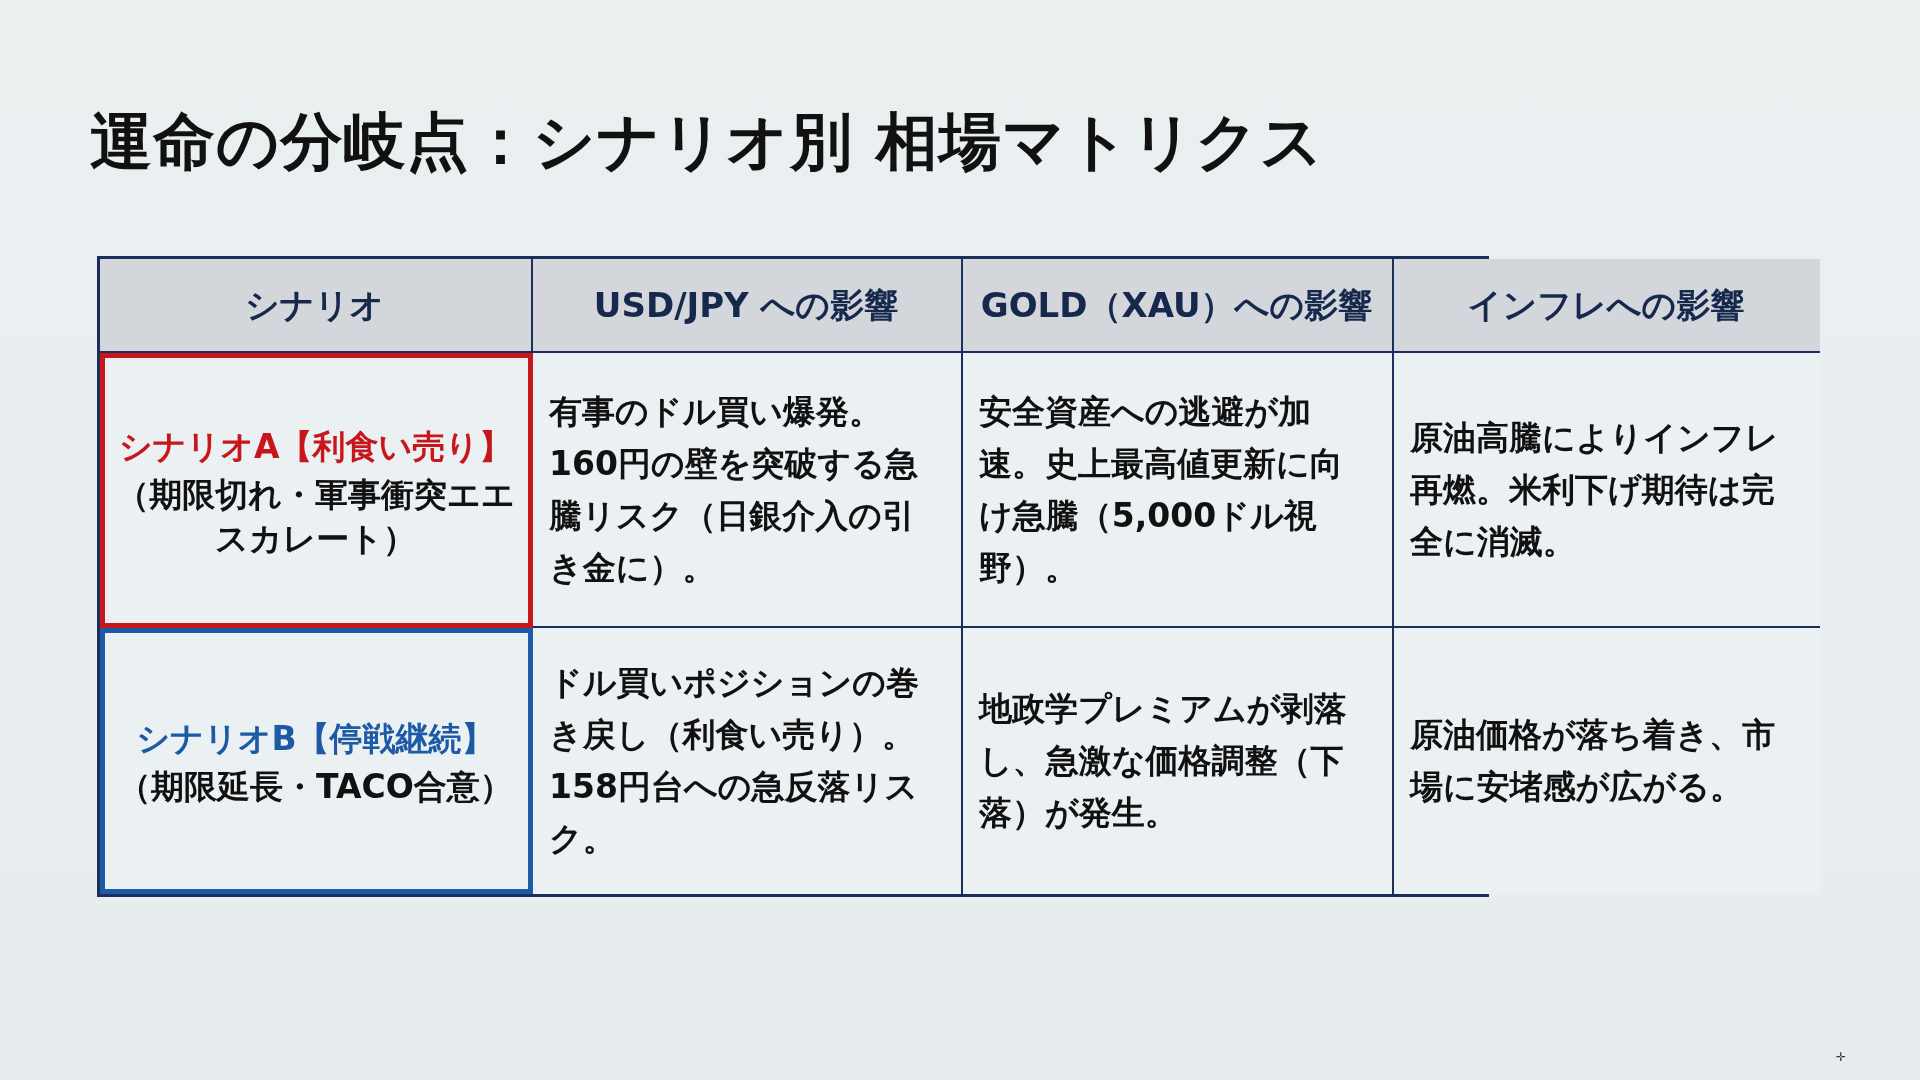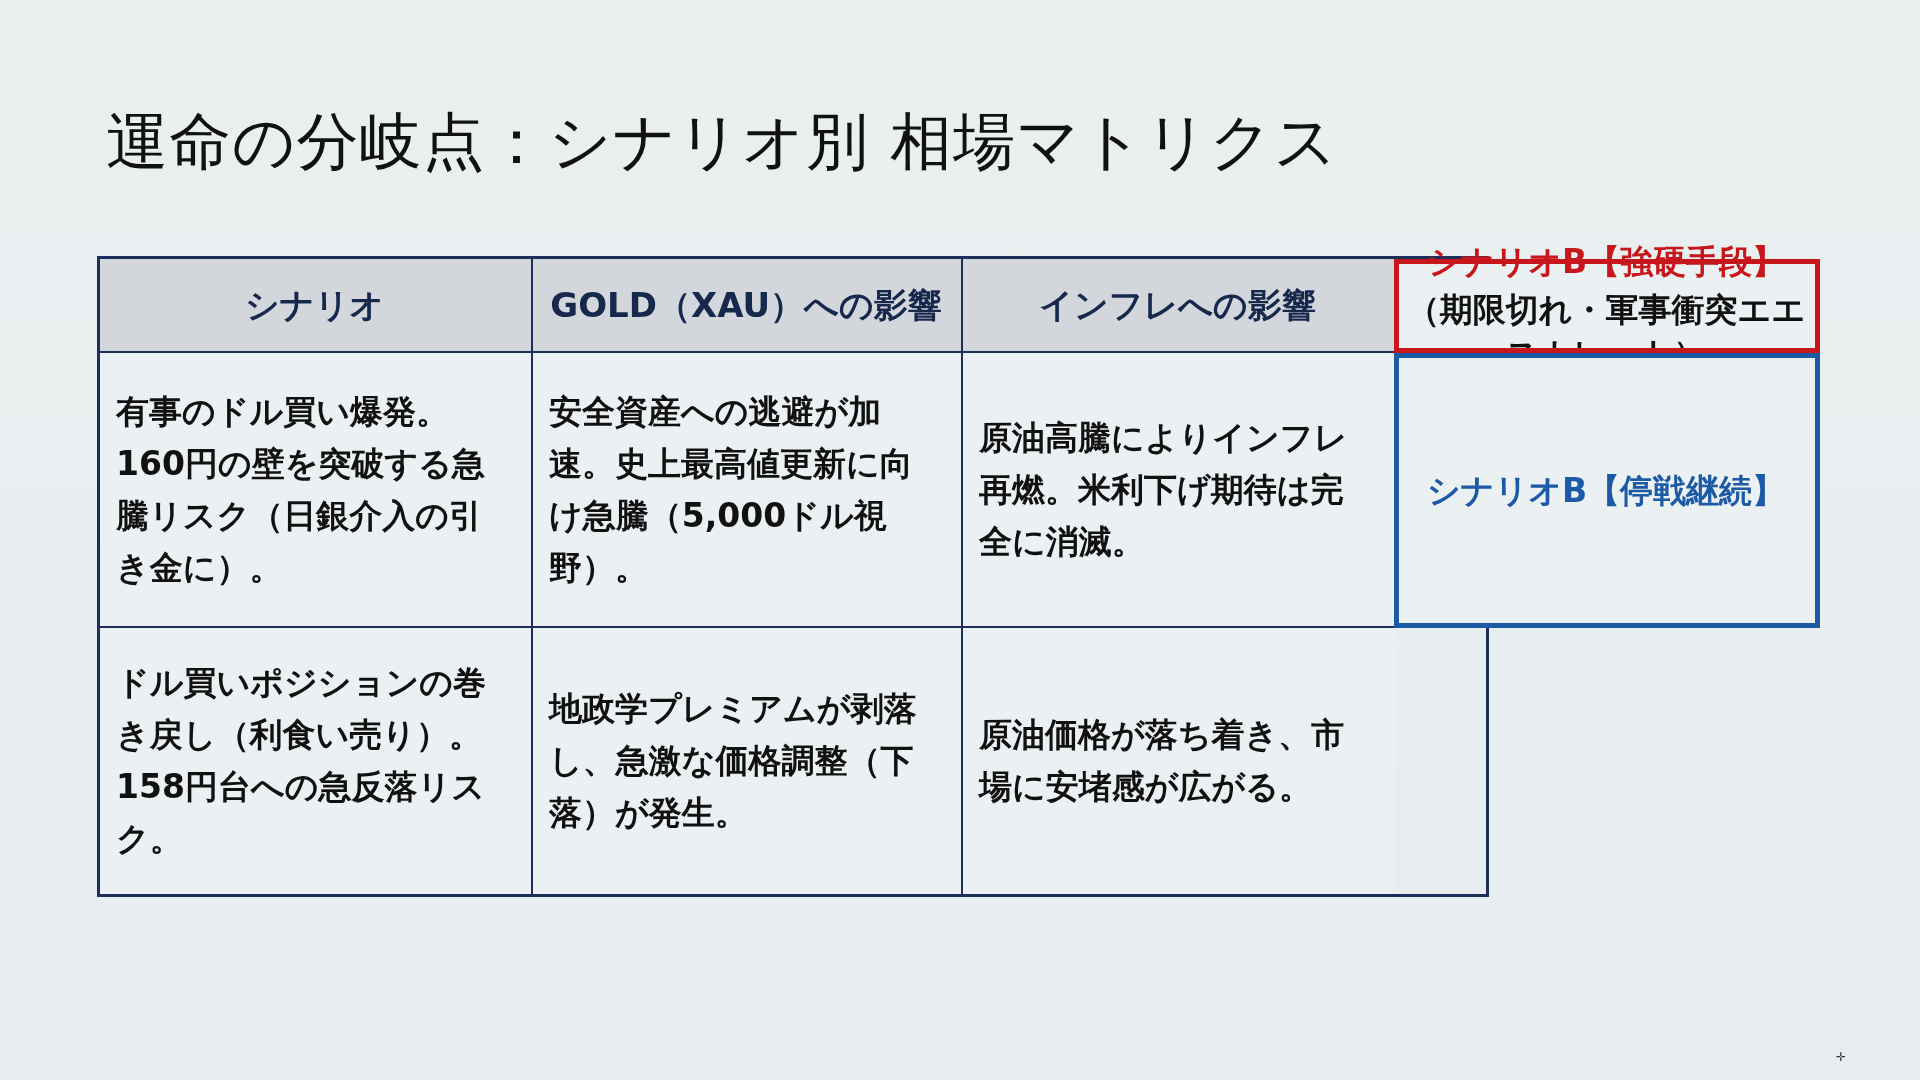--- a/index.html
+++ b/index.html
@@ -12,24 +12,24 @@
       font-family: "DejaVu Sans", "Liberation Sans", sans-serif;
     }
     .slide {
       position: relative;
       width: 1920px;
       height: 1080px;
       background: linear-gradient(180deg, #eaeff0 0%, #e7ecee 100%);
     }
     .title {
       position: absolute;
-      left: 106px;
+      left: 90px;
       top: 100px;
       font-size: 62px;
-      font-weight: 400;
+      font-weight: 700;
       color: #111;
       letter-spacing: 1px;
       white-space: nowrap;
     }
     .matrix {
       position: absolute;
       left: 97px;
       top: 256px;
       width: 1392px;
       height: 641px;
@@ -103,39 +103,41 @@
   </style>
 </head>
 <body>
 
 <div class="slide">
   <div class="title">運命の分岐点：シナリオ別 相場マトリクス</div>
 
   <div class="matrix">
 
     <div class="cell hdr">シナリオ</div>
+    <div class="cell hdr">USD/JPY への影響</div>
     <div class="cell hdr">GOLD（XAU）への影響</div>
     <div class="cell hdr last-col">インフレへの影響</div>
 
     <div class="cell scen scen-a">
-      <span class="scen-title" style="color:#c8161d;">シナリオB【強硬手段】</span>
+      <span class="scen-title" style="color:#c8161d;">シナリオA【利食い売り】</span>
       <span class="scen-sub">（期限切れ・軍事衝突エエスカレート）</span>
     </div>
     <div class="cell body-cell">
       <span class="text">有事のドル買い爆発。160円の壁を突破する急騰リスク（日銀介入の引き金に）。</span>
     </div>
     <div class="cell body-cell">
       <span class="text">安全資産への逃避が加速。史上最高値更新に向け急騰（5,000ドル視野）。</span>
     </div>
     <div class="cell body-cell last-col">
       <span class="text">原油高騰によりインフレ再燃。米利下げ期待は完全に消滅。</span>
     </div>
 
     <div class="cell scen scen-b last-row">
       <span class="scen-title" style="color:#1d5aa6;">シナリオB【停戦継続】</span>
+      <span class="scen-sub">（期限延長・TACO合意）</span>
     </div>
     <div class="cell body-cell last-row">
       <span class="text">ドル買いポジションの巻き戻し（利食い売り）。158円台への急反落リスク。</span>
     </div>
     <div class="cell body-cell last-row">
       <span class="text">地政学プレミアムが剥落し、急激な価格調整（下落）が発生。</span>
     </div>
     <div class="cell body-cell last-col last-row">
       <span class="text">原油価格が落ち着き、市場に安堵感が広がる。</span>
     </div>

